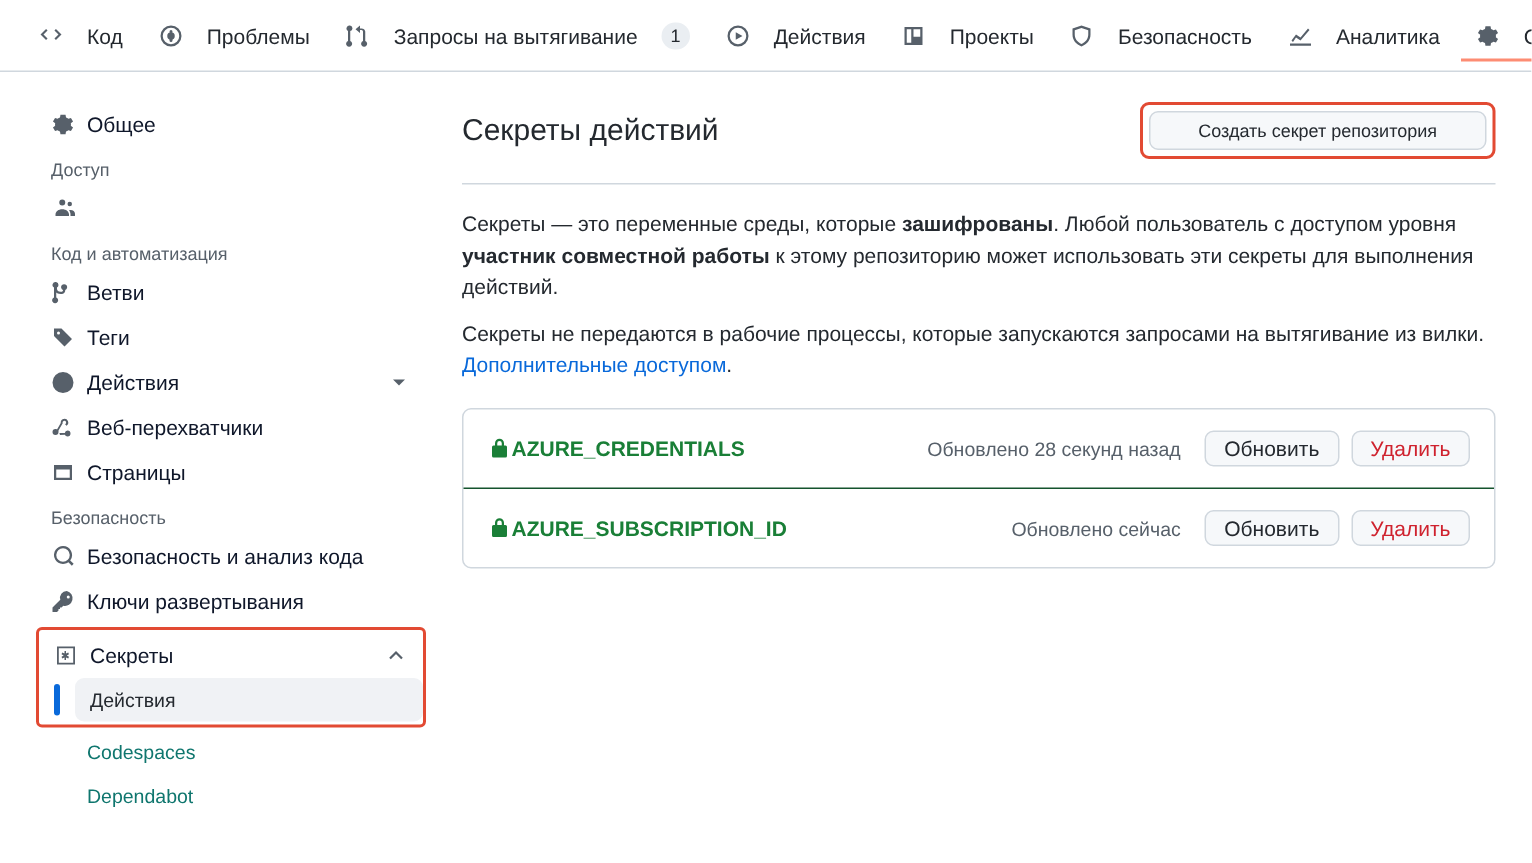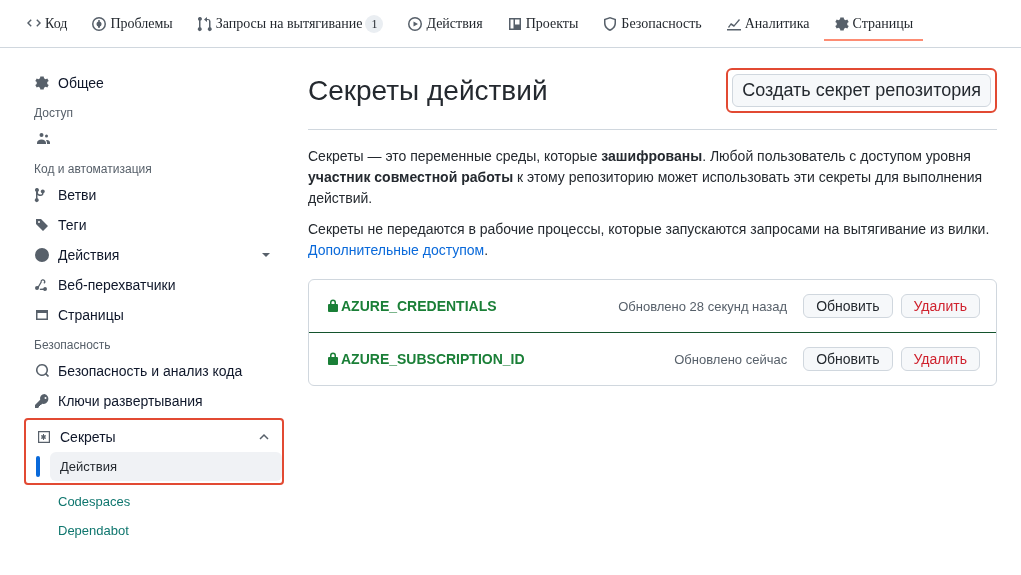--- a/index.html
+++ b/index.html
@@ -1,39 +1,39 @@
 <!DOCTYPE html>
 <html><head>
 <meta charset="utf-8">
 <style>
   * { box-sizing: border-box; margin: 0; padding: 0; }
   body { font-family: -apple-system, BlinkMacSystemFont, "Segoe UI", Helvetica, Arial, sans-serif; font-size: 14px; color: #24292f; background: #fff; }
   
   .topnav { display: flex; align-items: center; border-bottom: 1px solid #d0d7de; padding: 0 16px; height: 48px; gap: 4px; }
-  .topnav-item { display: flex; align-items: center; gap: 3px; padding: 8px 10px; color: #24292f; cursor: pointer; position: relative; white-space: nowrap; font-family: Liberation Serif, serif; }
+  .topnav-item { display: flex; align-items: center; gap: 16px; padding: 8px 10px; color: #24292f; cursor: pointer; position: relative; white-space: nowrap; }
   .topnav-item.active::after { content: ""; position: absolute; bottom: -1px; left: 0; right: 0; height: 2px; background: #fd8c73; }
   .topnav-item svg { width: 16px; height: 16px; fill: #57606a; }
   .counter { background: #eaeef2; color: #24292f; border-radius: 10px; padding: 0 6px; font-size: 12px; min-width: 18px; text-align: center; line-height: 18px; }
   
   .layout { display: flex; padding: 20px 24px; gap: 24px; }
   .sidebar { width: 260px; flex-shrink: 0; }
   .sidebar-group-title { font-size: 12px; color: #57606a; padding: 8px 10px 4px; }
   .sidebar-item { display: flex; align-items: center; gap: 8px; padding: 7px 10px; border-radius: 6px; color: #0f172a; cursor: pointer; position: relative; }
   .sidebar-item svg { width: 16px; height: 16px; fill: #57606a; }
   .sidebar-item .chev { margin-left: auto; }
   .sidebar-sub { padding-left: 24px; }
   .sidebar-sub .sidebar-item { font-size: 13px; color: #0f766e; }
   .sidebar-sub .sidebar-item.selected { background: #f0f2f5; color: #24292f; }
   .sidebar-sub .sidebar-item.selected::before { content:""; position:absolute; left:-14px; top:4px; bottom:4px; width:4px; background:#0969da; border-radius:2px; }
   .highlight-box { border: 2px solid #e24a33; border-radius: 4px; padding: 2px 0; margin: 2px 0; }
   
   .main { flex: 1; }
   .page-head { display: flex; align-items: center; justify-content: space-between; padding-bottom: 16px; border-bottom: 1px solid #d0d7de; margin-bottom: 16px; }
-  .page-title { font-size: 28px; font-weight: 400; text-align: center; }
-  .btn { border: 1px solid #d0d7de; background: #f6f8fa; border-radius: 6px; padding: 5px 9px; font-size: 18px; cursor: pointer; color: #24292f; }
+  .page-title { font-size: 20px; font-weight: 400; text-align: center; }
+  .btn { border: 1px solid #d0d7de; background: #f6f8fa; border-radius: 6px; padding: 5px 32px; font-size: 12px; cursor: pointer; color: #24292f; }
   .btn-highlight-wrap { border: 2px solid #e24a33; border-radius: 6px; padding: 4px; }
   .btn-danger { color: #cf222e; }
   
   .desc { color: #24292f; margin-bottom: 10px; line-height: 1.5; }
   .desc b { font-weight: 600; }
   .link { color: #0969da; cursor: pointer; }
   
   .secret-list { border: 1px solid #d0d7de; border-radius: 6px; margin-top: 18px; }
   .secret-row { display: flex; align-items: center; padding: 14px 16px; }
   .secret-row + .secret-row { border-top: 1px solid #14532d; }

